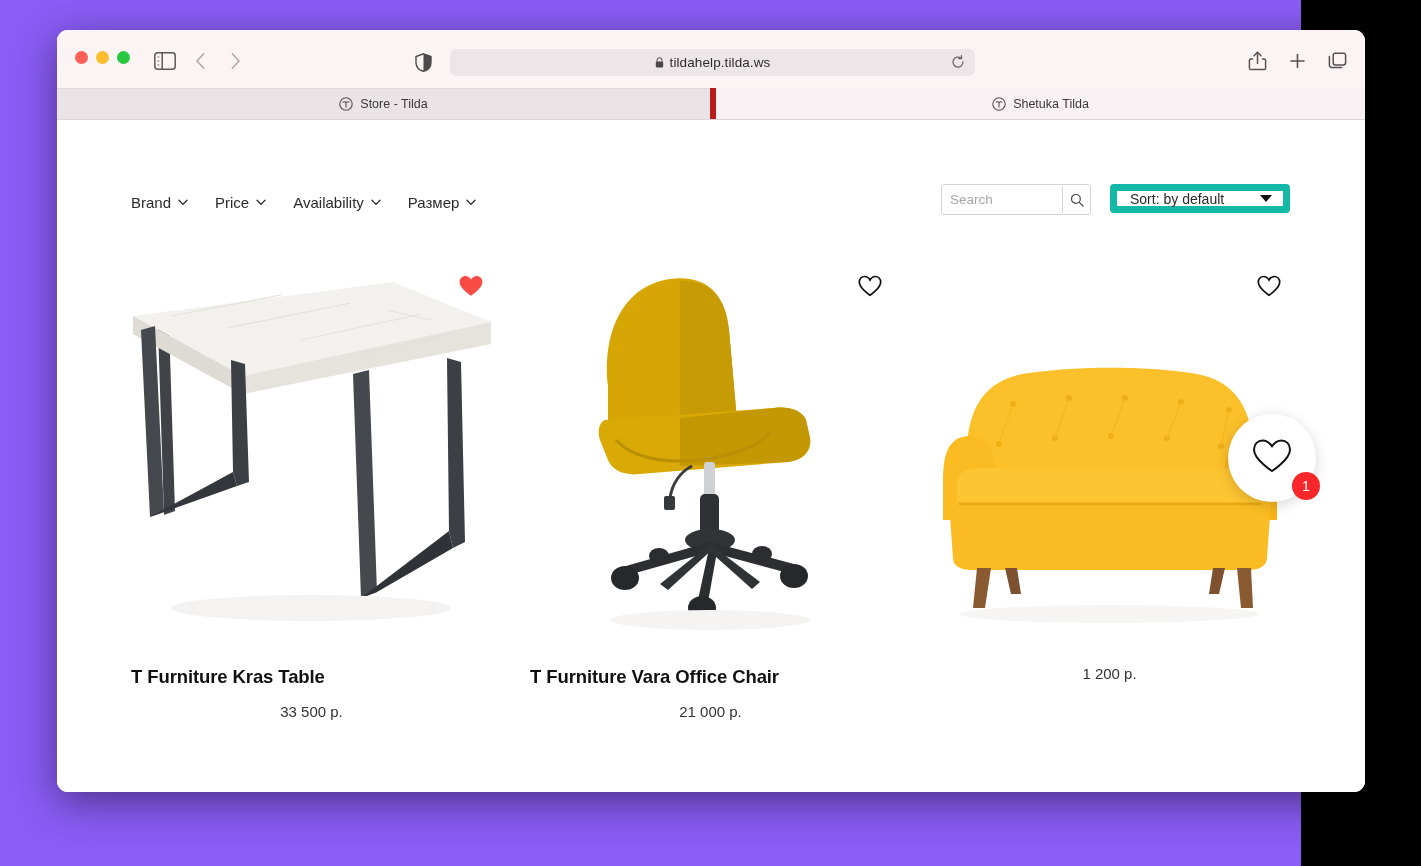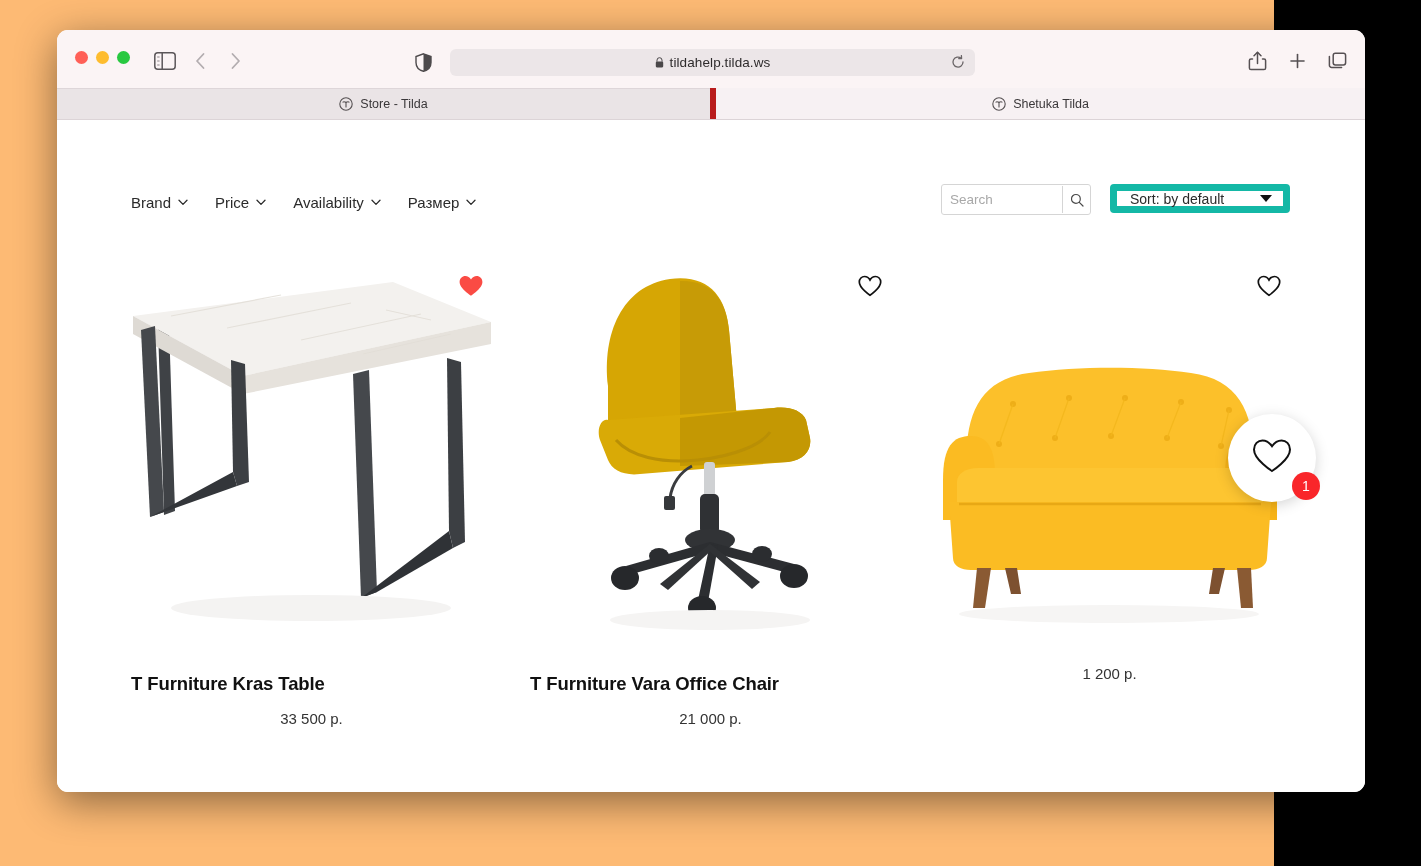--- a/index.html
+++ b/index.html
@@ -9,21 +9,22 @@
     width: 1421px;
     height: 866px;
     overflow: hidden;
     font-family: "Liberation Sans", sans-serif;
   }
 
   #root {
     position: relative;
     width: 1274px;
     height: 866px;
-    background: #fdba74;
+    background: #8b5cf6;
+    padding-left: 27px;
   }
 
   
   .browser-window {
     position: absolute;
     left: 57px;
     top: 30px;
     width: 1308px;
     height: 762px;
     background: #ffffff;
@@ -278,21 +279,21 @@
   .heart-btn {
     position: absolute;
     right: 8px;
     top: 6px;
     width: 26px;
     height: 24px;
     cursor: pointer;
     z-index: 5;
   }
   .product-title {
-    margin-top: 23px;
+    margin-top: 16px;
     font-size: 18.5px;
     font-weight: bold;
     color: #111111;
     letter-spacing: -0.1px;
   }
   .product-price {
     margin-top: 15px;
     font-size: 15px;
     color: #333333;
     text-align: center;

